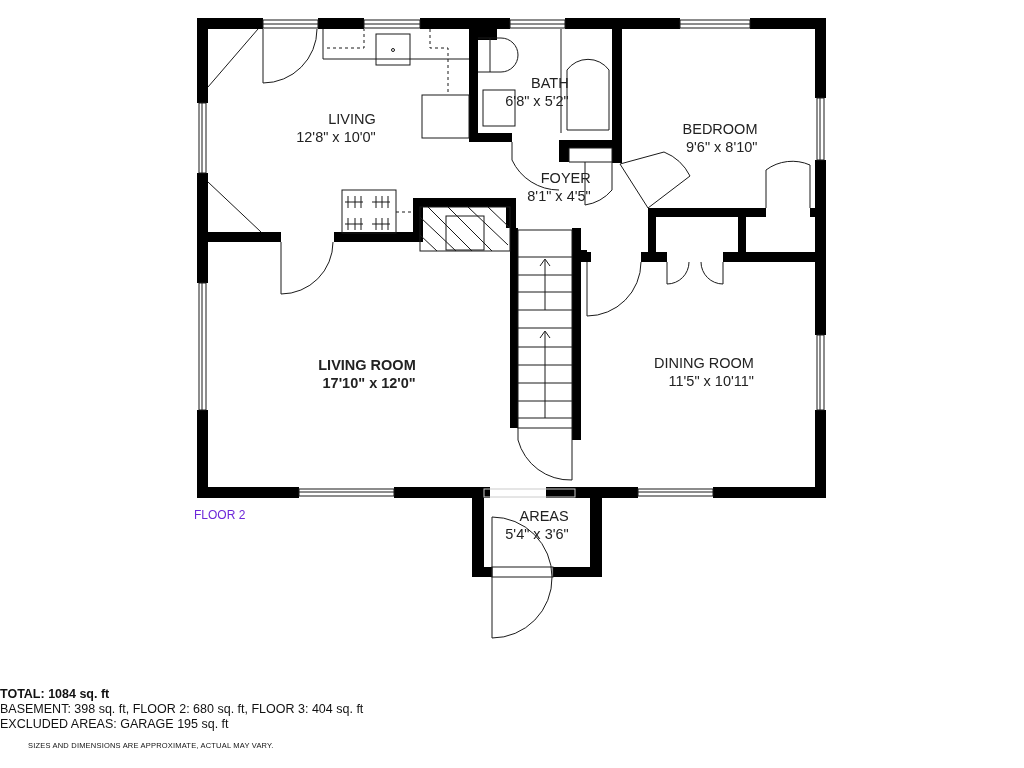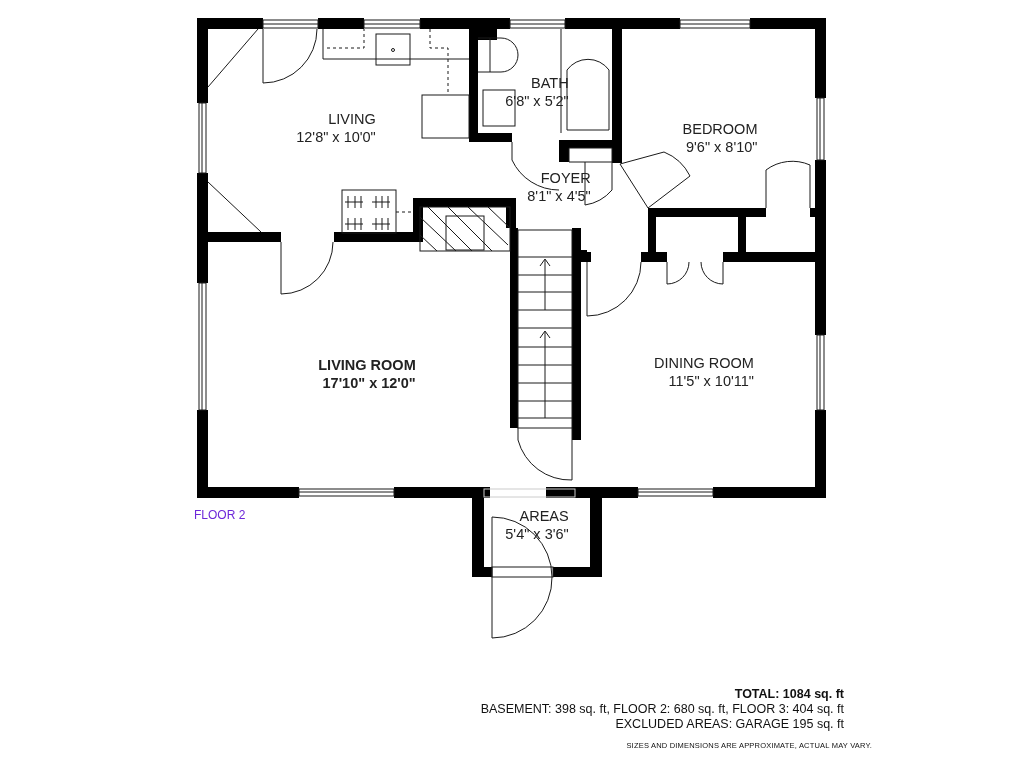--- a/index.html
+++ b/index.html
@@ -1,20 +1,20 @@
 <!DOCTYPE html>
 <html><head>
 <meta charset="utf-8">
 <style>
   html, body { margin: 0; padding: 0; background: #ffffff; }
   body { width: 1024px; height: 768px; position: relative; overflow: hidden; font-family: "Liberation Sans", sans-serif; color: #1a1a1a; }
   svg { position: absolute; left: 0; top: 0; }
   .room-label { position: absolute; text-align: right; font-size: 14.5px; line-height: 18px; color: #222; transform: translateX(-50%); white-space: nowrap; }
   .floor-label { position: absolute; left: 194px; top: 508px; font-size: 12px; color: #6d28d9; }
-  .summary { position: absolute; left: 0; width: 844px; text-align: right; color: #111; }
+  .summary { position: absolute; left: 0; width: 844px; text-align: left; color: #111; }
   #sum-total { top: 687px; font-size: 12.5px; font-weight: bold; }
   #sum-breakdown { top: 702px; font-size: 12.5px; }
   #sum-excluded { top: 717px; font-size: 12.5px; }
   #sum-disclaimer { top: 741px; font-size: 7.5px; letter-spacing: 0.2px; }
 </style>
 </head>
 <body>
 
 <svg width="1024" height="768" viewBox="0 0 1024 768">
   <g fill="#000">

